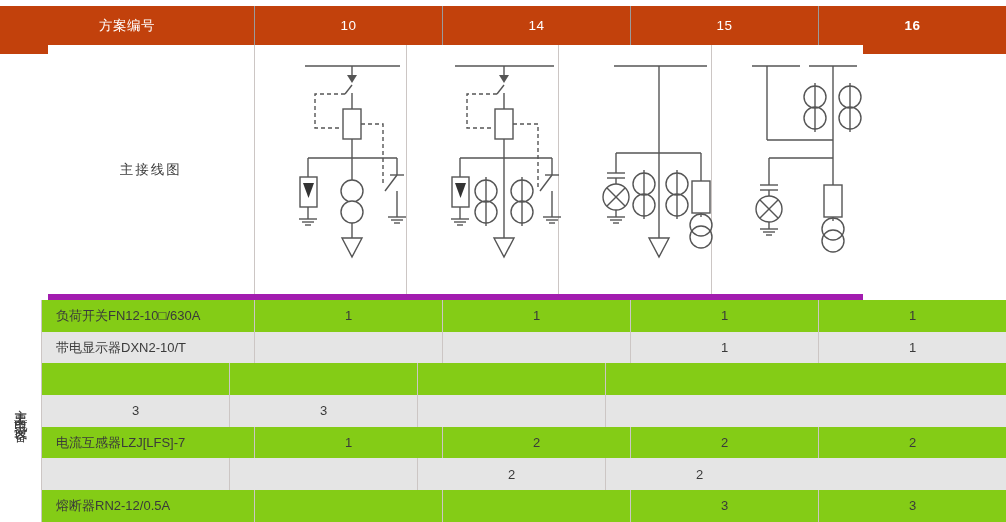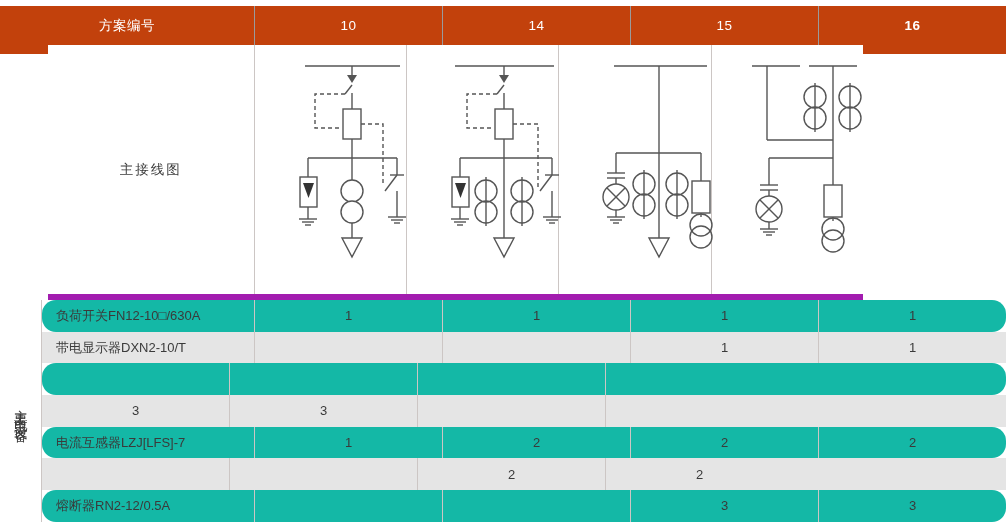--- a/index.html
+++ b/index.html
@@ -88,21 +88,21 @@
     writing-mode: vertical-rl;
     text-orientation: upright;
     letter-spacing: 4px;
     line-height: 1;
   }
   .rows-wrap { width: 964px; }
   .drow {
     display: flex;
     height: 31.7px;
   }
-  .drow.odd  { background: #14b8a6; border-radius: 14px; }
+  .drow.odd  { background: #84cc16; }
   .drow.even { background: #e5e5e5; }
   .dcell-label {
     width: 213px;
     display: flex;
     align-items: center;
     padding-left: 14px;
     font-size: 13px;
     color: #3a3a3a;
     border-right: 1px solid #ccc6c4;
     white-space: nowrap;

